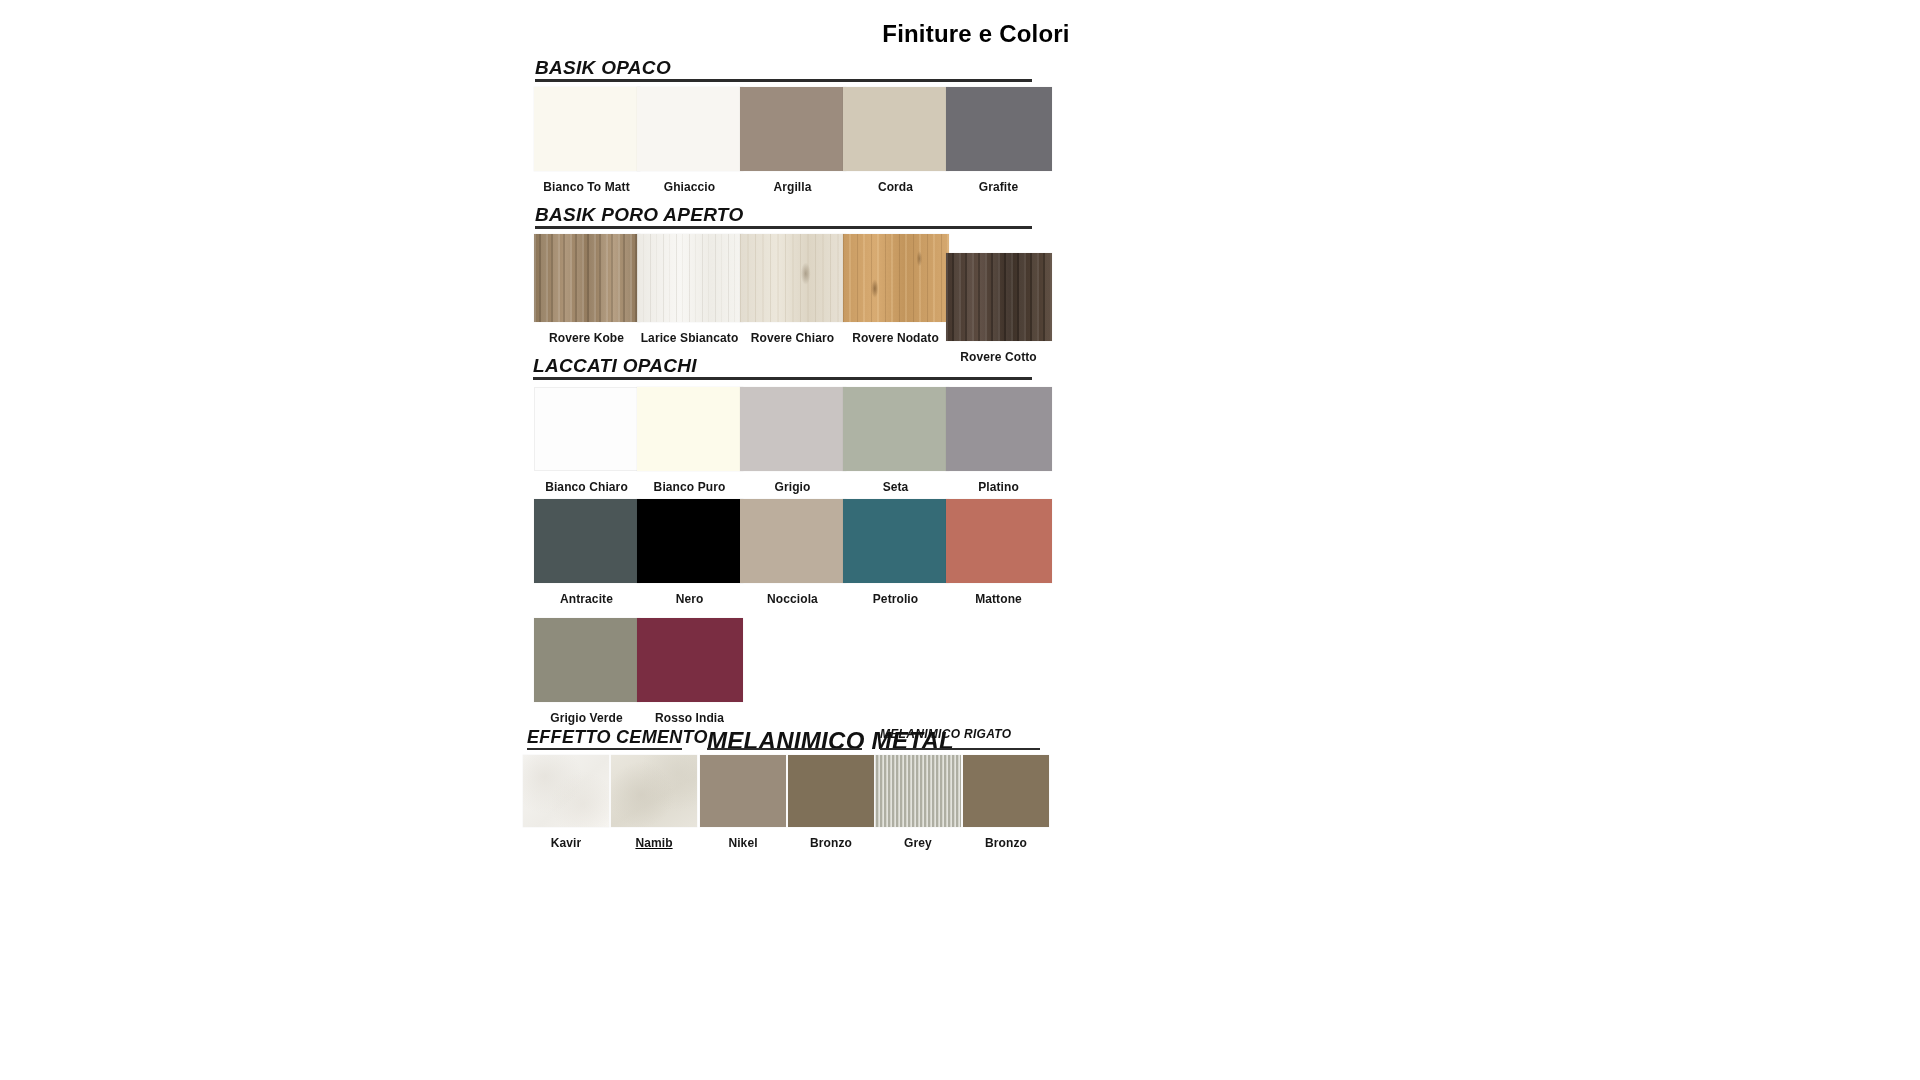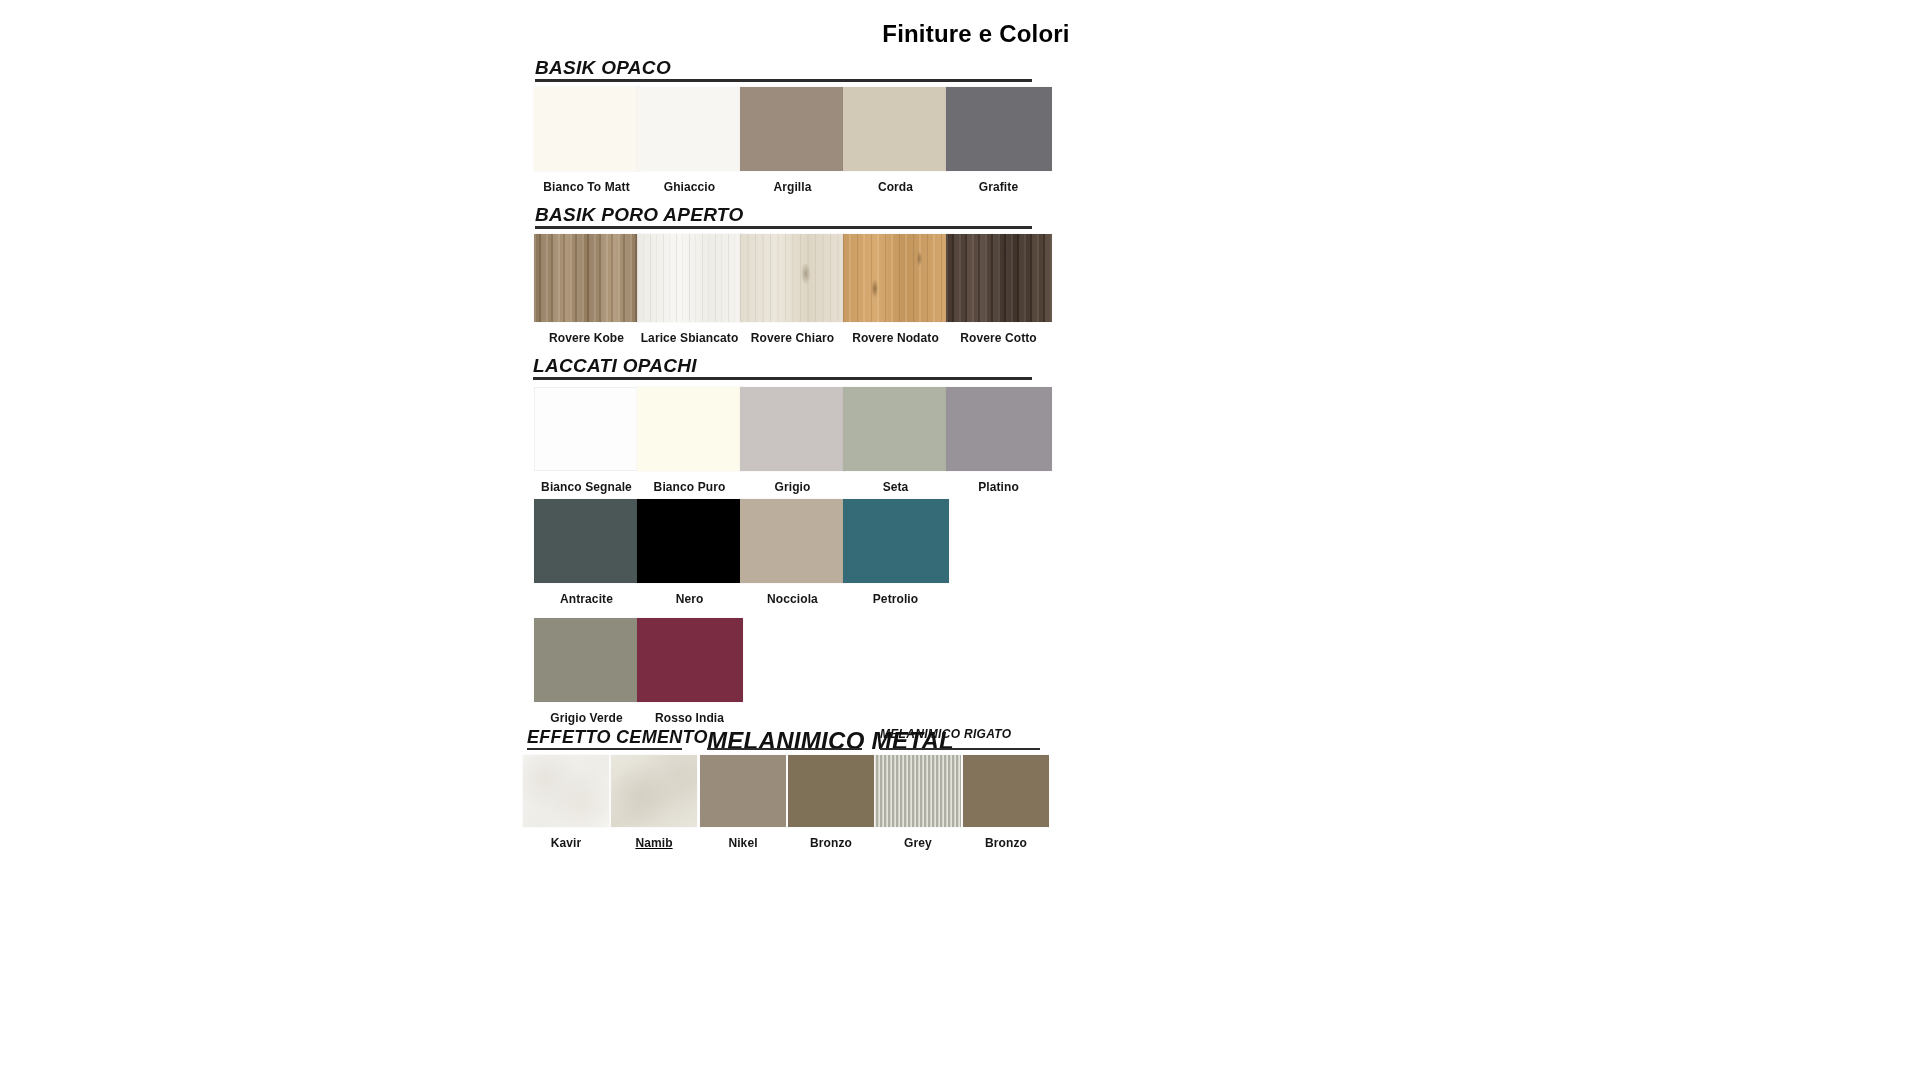--- a/index.html
+++ b/index.html
@@ -205,33 +205,33 @@
       <div class="chip-label">Larice Sbiancato</div>
     </div>
     <div class="swatch-cell" style="width:103px;">
       <div class="chip tall tex-wood-chiaro"></div>
       <div class="chip-label">Rovere Chiaro</div>
     </div>
     <div class="swatch-cell" style="width:103px;">
       <div class="chip tall tex-wood-nodato"></div>
       <div class="chip-label">Rovere Nodato</div>
     </div>
-    <div class="swatch-cell" style="width:103px;">
+    <div class="swatch-cell" style="width:103px;margin-top:19px;">
       <div class="chip tall tex-wood-cotto"></div>
       <div class="chip-label">Rovere Cotto</div>
     </div>
   </div>
 
   <div class="section-head" style="left:533px; top:355px;">LACCATI OPACHI</div>
   <div class="section-rule" style="left:533px; top:377px; width:499px;"></div>
 
   <div class="swatch-row" style="left:535px; top:387px;">
     <div class="swatch-cell" style="width:103px;">
       <div class="chip" style="background-color:#FDFDFD; box-shadow:inset 0 0 0 1px #EFEFEF;"></div>
-      <div class="chip-label">Bianco Segnale</div>
+      <div class="chip-label">Bianco Chiaro</div>
     </div>
     <div class="swatch-cell" style="width:103px;">
       <div class="chip" style="background-color:#FDFBEB;"></div>
       <div class="chip-label">Bianco Puro</div>
     </div>
     <div class="swatch-cell" style="width:103px;">
       <div class="chip" style="background-color:#C9C4C2;"></div>
       <div class="chip-label">Grigio</div>
     </div>
     <div class="swatch-cell" style="width:103px;">
@@ -253,20 +253,24 @@
       <div class="chip" style="background-color:#000000;"></div>
       <div class="chip-label">Nero</div>
     </div>
     <div class="swatch-cell" style="width:103px;">
       <div class="chip" style="background-color:#BCAE9D;"></div>
       <div class="chip-label">Nocciola</div>
     </div>
     <div class="swatch-cell" style="width:103px;">
       <div class="chip" style="background-color:#356B76;"></div>
       <div class="chip-label">Petrolio</div>
+    </div>
+    <div class="swatch-cell" style="width:103px;">
+      <div class="chip" style="background-color:#BE6F5F;"></div>
+      <div class="chip-label">Mattone</div>
     </div>
   </div>
 
   <div class="swatch-row" style="left:535px; top:608px;margin-top:10px;">
     <div class="swatch-cell" style="width:103px;">
       <div class="chip" style="background-color:#8E8C7C;"></div>
       <div class="chip-label">Grigio Verde</div>
     </div>
     <div class="swatch-cell" style="width:103px;">
       <div class="chip" style="background-color:#7A2D42;"></div>

